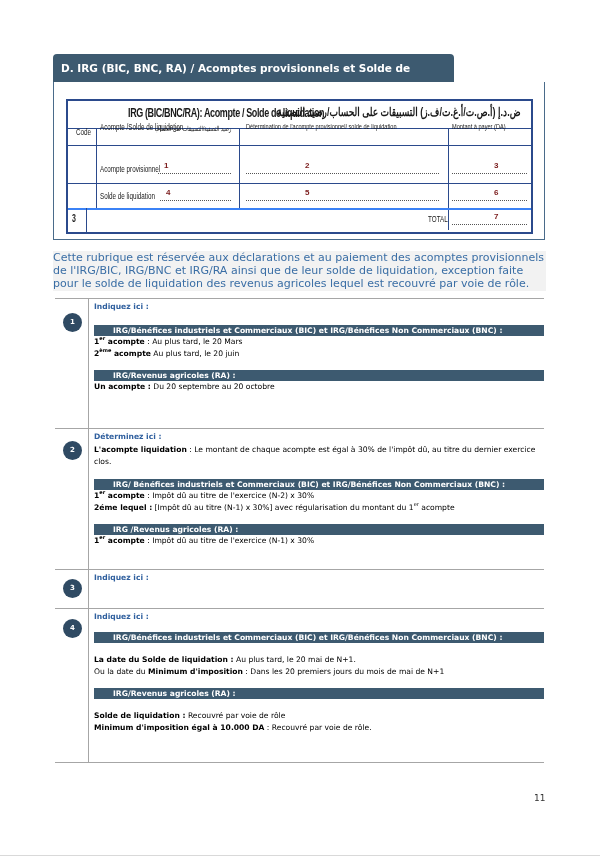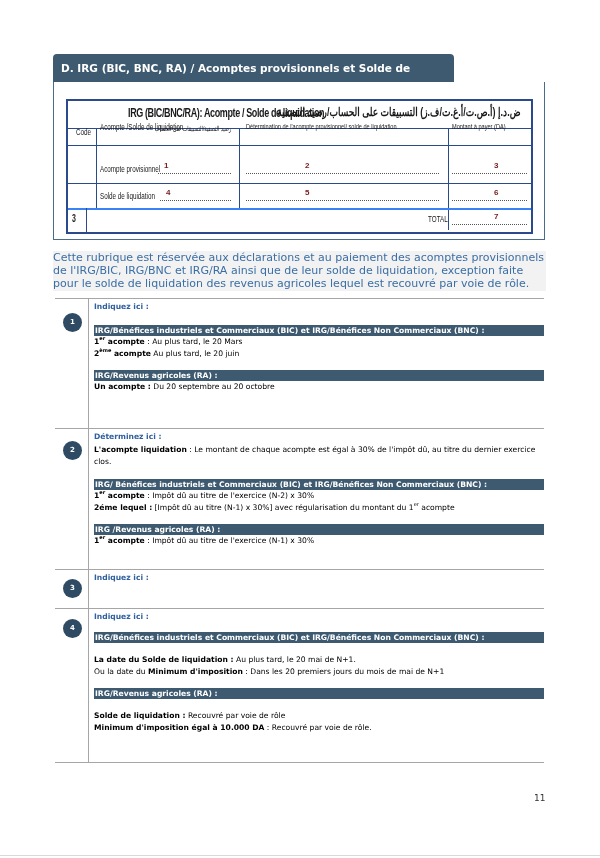--- a/index.html
+++ b/index.html
@@ -51,21 +51,21 @@
     }
     .row .left { position: absolute; left: 0; top: 0; bottom: 0; width: 33px; border-right: 1px solid #a6a6a6; }
     .circle {
       position: absolute; left: 8px; width: 19px; height: 19px; border-radius: 50%;
       background: #2f4a63; color: #fff; font-size: 7px; font-weight: bold;
       text-align: center; line-height: 19px; font-family: "DejaVu Sans", sans-serif;
     }
     .content { position: absolute; left: 39px; right: 0; top: 2px; font-size: 7.6px; line-height: 12.5px; font-family: "DejaVu Sans", sans-serif; }
     .lbl { color: #2f5f9e; font-weight: bold; }
     .band {
-      background: #3d5a70; color: #fff; font-weight: bold; padding-left: 1px; height: 11px; line-height: 11px;
+      background: #3d5a70; color: #fff; font-weight: bold; padding-left: 19px; height: 11px; line-height: 11px;
       margin-top: 8px;
     }
     .line { white-space: nowrap; }
     b { font-weight: bold; }
     sup { font-size: 5px; vertical-align: super; line-height: 0; font-weight: bold; }
     .bottom-line { position: absolute; left: 55px; top: 762px; width: 489px; border-top: 1px solid #a6a6a6; }
     .page-number { position: absolute; left: 534px; top: 793px; font-size: 9px; color: #333; font-family: "DejaVu Sans", sans-serif; }
     .footer-line { position: absolute; left: 0; top: 855px; width: 600px; border-top: 1px solid #d9d9d9; }
   </style>
 </head>

